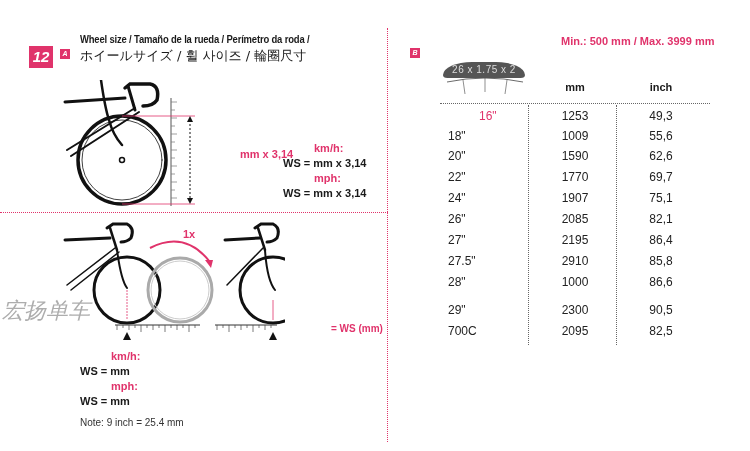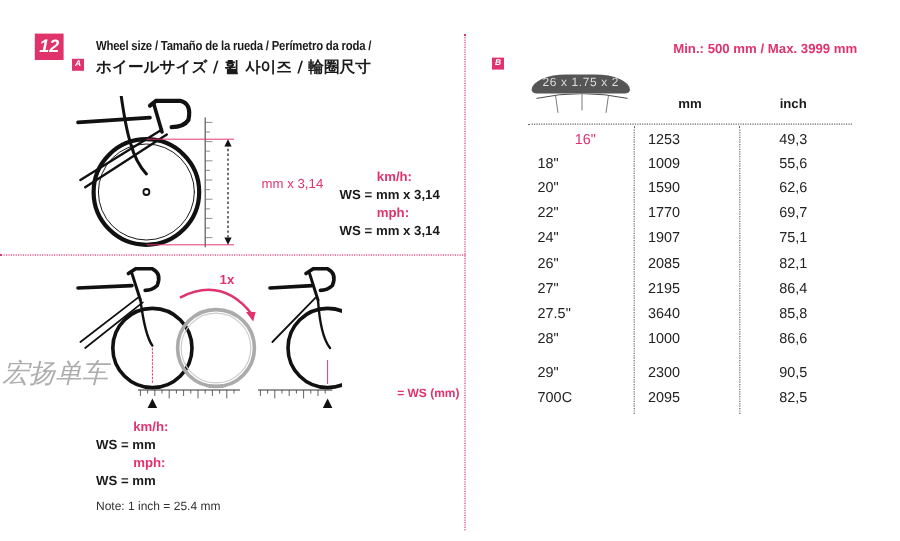--- a/index.html
+++ b/index.html
@@ -1,34 +1,34 @@
 <!DOCTYPE html>
 <html><head>
 <meta charset="utf-8">
 <style>
   html,body{margin:0;padding:0;background:#fff;}
   body{width:750px;height:451px;position:relative;overflow:hidden;font-family:"Liberation Sans",sans-serif;color:#1a1a1a;}
   .abs{position:absolute;}
   .pink{color:#e0336b;padding-left:31px;}
-  .badge-num{left:29px;top:28px;width:24px;height:22px;background:#e0336b;color:#fff;font-weight:bold;font-style:italic;font-size:15px;text-align:center;line-height:22px;}
+  .badge-num{left:29px;top:46px;width:24px;height:22px;background:#e0336b;color:#fff;font-weight:bold;font-style:italic;font-size:15px;text-align:center;line-height:22px;}
   .badge-sm{background:#e0336b;color:#fff;font-weight:bold;font-style:italic;font-size:7px;text-align:center;line-height:10px;width:10px;height:10px;}
   .title1{left:80px;top:33px;font-size:11px;font-weight:bold;letter-spacing:-0.2px;transform:scaleX(0.86);transform-origin:left;}
-  .title2{left:80px;top:47px;font-size:13px;font-family:"DejaVu Sans",sans-serif;font-weight:bold;}
+  .title2{left:80px;top:47px;font-size:13px;font-family:"DejaVu Sans",sans-serif;}
   .vdiv{left:387px;top:28px;width:0;height:414px;border-left:1.5px dotted #e0336b;}
   .hdiv{left:0;top:212px;width:388px;height:0;border-top:1.5px dotted #e0336b;}
   .lbl{font-size:11px;font-weight:bold;}
   .formula{font-size:11px;font-weight:bold;}
   .note{font-size:10px;color:#333;}
   .minmax{left:530px;top:35px;font-size:11px;font-weight:bold;}
   .tbl{left:440px;top:105px;width:270px;}
   .thead{position:absolute;top:-24px;font-size:11px;font-weight:bold;}
   .row{position:absolute;left:0;width:270px;height:18px;font-size:12px;color:#222;}
   .row span{position:absolute;top:0;}
   .c1{left:8px;}
-  .c2{left:100px;width:70px;}
+  .c2{left:100px;width:70px;text-align:center;}
   .c3{left:186px;width:70px;text-align:center;}
   .vcol{position:absolute;top:0;height:240px;border-left:1px dotted #666;}
   .hline{position:absolute;left:0;top:-2px;width:270px;border-top:1px dotted #666;}
   .watermark{left:2px;top:296px;font-size:22px;color:#999;font-family:"DejaVu Serif",serif;font-style:italic;opacity:0.8;}
   .tire{left:443px;top:62px;width:82px;height:16px;background:#555;border-radius:40px 40px 6px 6px/18px 18px 4px 4px;color:#ddd;font-size:10px;line-height:16px;text-align:center;letter-spacing:0.5px;}
 </style>
 </head>
 <body>
 
 <div class="abs badge-num">12</div>
@@ -66,21 +66,21 @@
       <line x1="116" y1="102" x2="122" y2="102"></line>
       <line x1="116" y1="110" x2="120" y2="110"></line>
       <line x1="116" y1="118" x2="122" y2="118"></line>
   </g>
   <line x1="67" y1="36" x2="140" y2="36" stroke="#e0336b" stroke-width="0.8"></line>
   <line x1="67" y1="124" x2="140" y2="124" stroke="#e0336b" stroke-width="0.8"></line>
   <line x1="135" y1="40" x2="135" y2="120" stroke="#111" stroke-width="1" stroke-dasharray="2,2"></line>
   <polygon points="132,42 138,42 135,36" fill="#111"></polygon>
   <polygon points="132,118 138,118 135,124" fill="#111"></polygon>
 </svg>
-<div class="abs pink" style="left:187px;top:148px;font-size:11px;font-weight:normal;">mm x 3,14</div>
+<div class="abs pink" style="left:209px;top:148px;font-size:11px;font-weight:bold;">mm x 3,14</div>
 <div class="abs pink lbl" style="left:283px;top:142px;">km/h:</div>
 <div class="abs formula" style="left:283px;top:157px;">WS = mm x 3,14</div>
 <div class="abs pink lbl" style="left:283px;top:172px;">mph:</div>
 <div class="abs formula" style="left:283px;top:187px;">WS = mm x 3,14</div>
 
 <svg class="abs" style="left:55px;top:220px;" width="230" height="125">
   <g fill="none" stroke="#111" stroke-linecap="round">
     <line x1="10" y1="20" x2="55" y2="18" stroke-width="3"></line>
     <line x1="12" y1="65" x2="60" y2="28" stroke-width="1.5"></line>
     <line x1="16" y1="70" x2="64" y2="32" stroke-width="1.5"></line>
@@ -135,21 +135,21 @@
   <polygon points="214,120 222,120 218,112" fill="#111"></polygon>
 </svg>
 <div class="abs pink" style="left:152px;top:228px;font-size:11px;font-weight:bold;">1x</div>
 <div class="abs pink" style="left:300px;top:323px;font-size:10px;font-weight:bold;">= WS (mm)</div>
 <div class="abs watermark">宏扬单车</div>
 
 <div class="abs pink lbl" style="left:80px;top:350px;">km/h:</div>
 <div class="abs formula" style="left:80px;top:365px;">WS = mm</div>
 <div class="abs pink lbl" style="left:80px;top:380px;">mph:</div>
 <div class="abs formula" style="left:80px;top:395px;">WS = mm</div>
-<div class="abs note" style="left:80px;top:417px;">Note: 1 inch = 25.4 mm</div>
+<div class="abs note" style="left:80px;top:417px;">Note: 9 inch = 25.4 mm</div>
 
 <div class="abs badge-sm" style="left:410px;top:48px;">B</div>
 <div class="abs pink minmax">Min.: 500 mm / Max. 3999 mm</div>
 <div class="abs tire">26 x 1.75 x 2</div>
 <svg class="abs" style="left:445px;top:78px;" width="80" height="18">
   <path d="M2 4 Q40 -4 78 4" fill="none" stroke="#444" stroke-width="0.8"></path>
   <line x1="18" y1="2" x2="20" y2="16" stroke="#444" stroke-width="0.6"></line>
   <line x1="40" y1="0" x2="40" y2="14" stroke="#444" stroke-width="0.6"></line>
   <line x1="62" y1="2" x2="60" y2="16" stroke="#444" stroke-width="0.6"></line>
 </svg>
@@ -191,21 +191,21 @@
       <span class="c2">2085</span>
       <span class="c3">82,1</span>
     </div>
   <div class="row" style="top:128px;">
       <span class="c1">27"</span>
       <span class="c2">2195</span>
       <span class="c3">86,4</span>
     </div>
   <div class="row" style="top:149px;">
       <span class="c1">27.5"</span>
-      <span class="c2">3640</span>
+      <span class="c2">2910</span>
       <span class="c3">85,8</span>
     </div>
   <div class="row" style="top:170px;">
       <span class="c1">28"</span>
       <span class="c2">1000</span>
       <span class="c3">86,6</span>
     </div>
   <div class="row" style="top:198px;">
       <span class="c1">29"</span>
       <span class="c2">2300</span>

